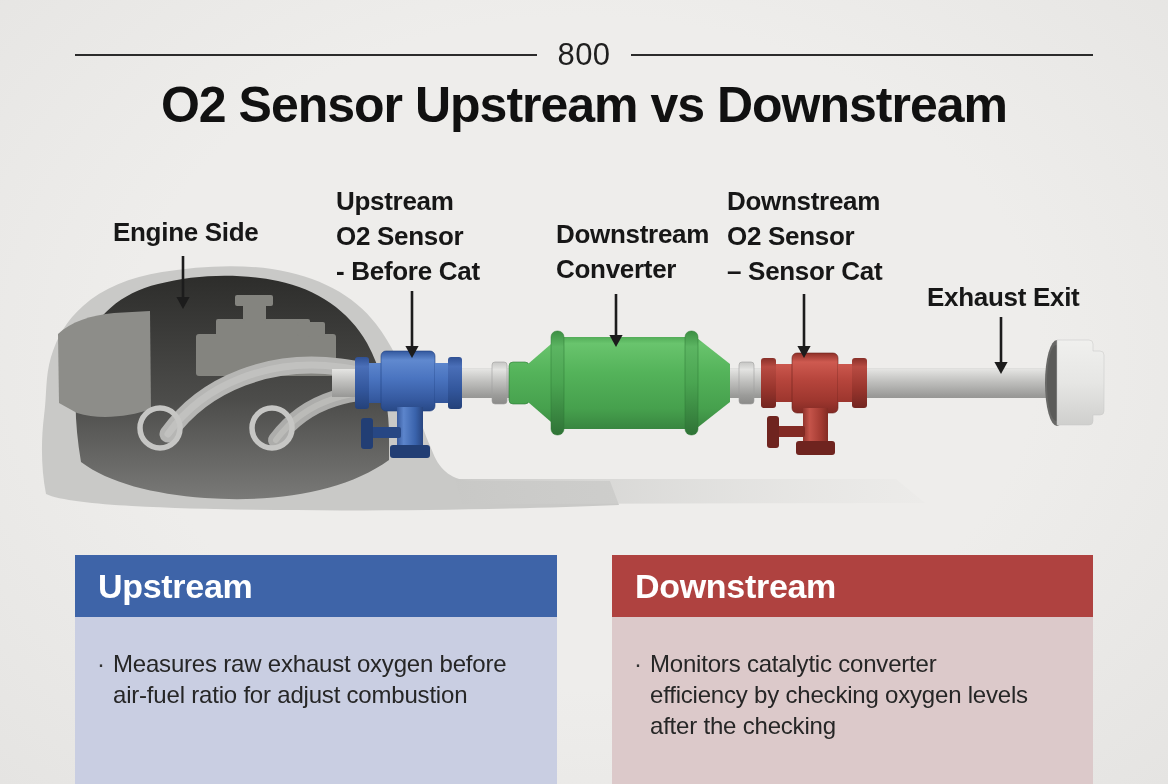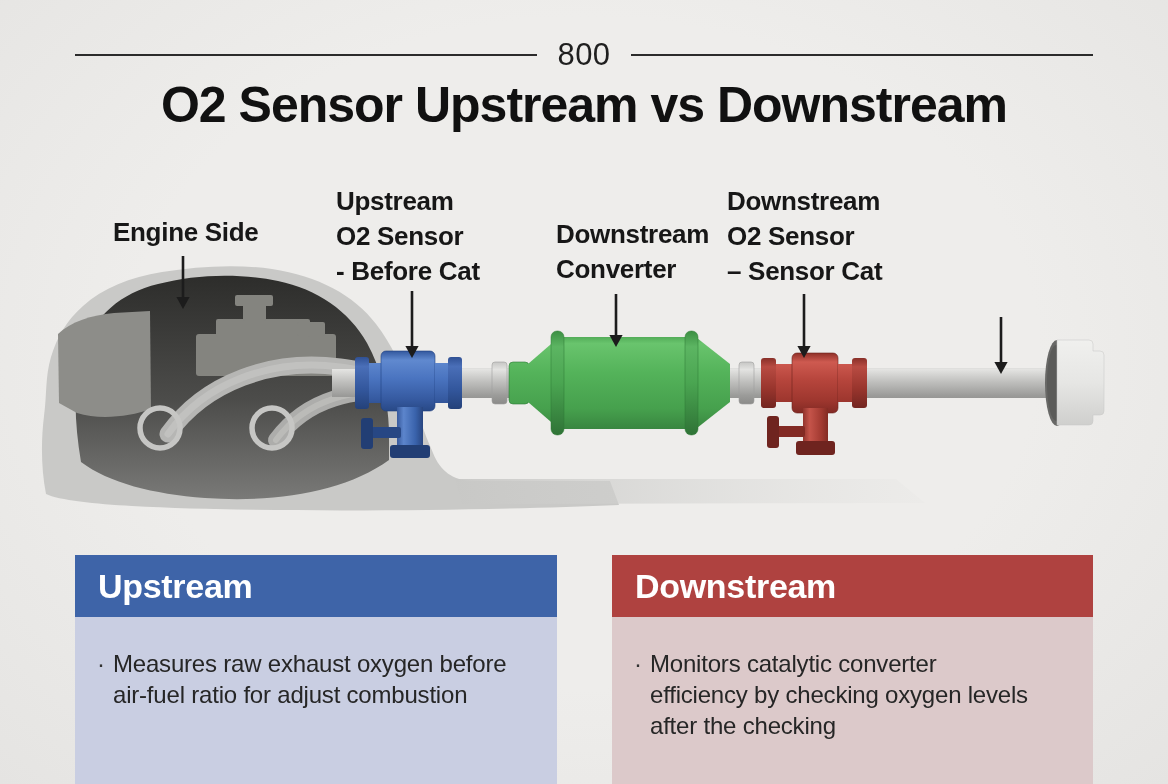--- a/index.html
+++ b/index.html
@@ -242,20 +242,23 @@
   </div>
   <div class="dlabel" id="label-catalytic">
     <span>Downstream</span>
     <span>Converter</span>
   </div>
   <div class="dlabel" id="label-downstream">
     <span>Downstream</span>
     <span>O2 Sensor</span>
     <span>– Sensor Cat</span>
   </div>
+  <div class="dlabel" id="label-exhaust-exit">
+    <span>Exhaust Exit</span>
+  </div>
 
   <div class="card" id="card-upstream">
     <div class="card-header">
       <span>Upstream</span>
     </div>
     <div class="card-body">
       <div class="bullet">
         <span class="dot">·</span>
         <span class="bullet-lines">
           <span>Measures raw exhaust oxygen before</span>

